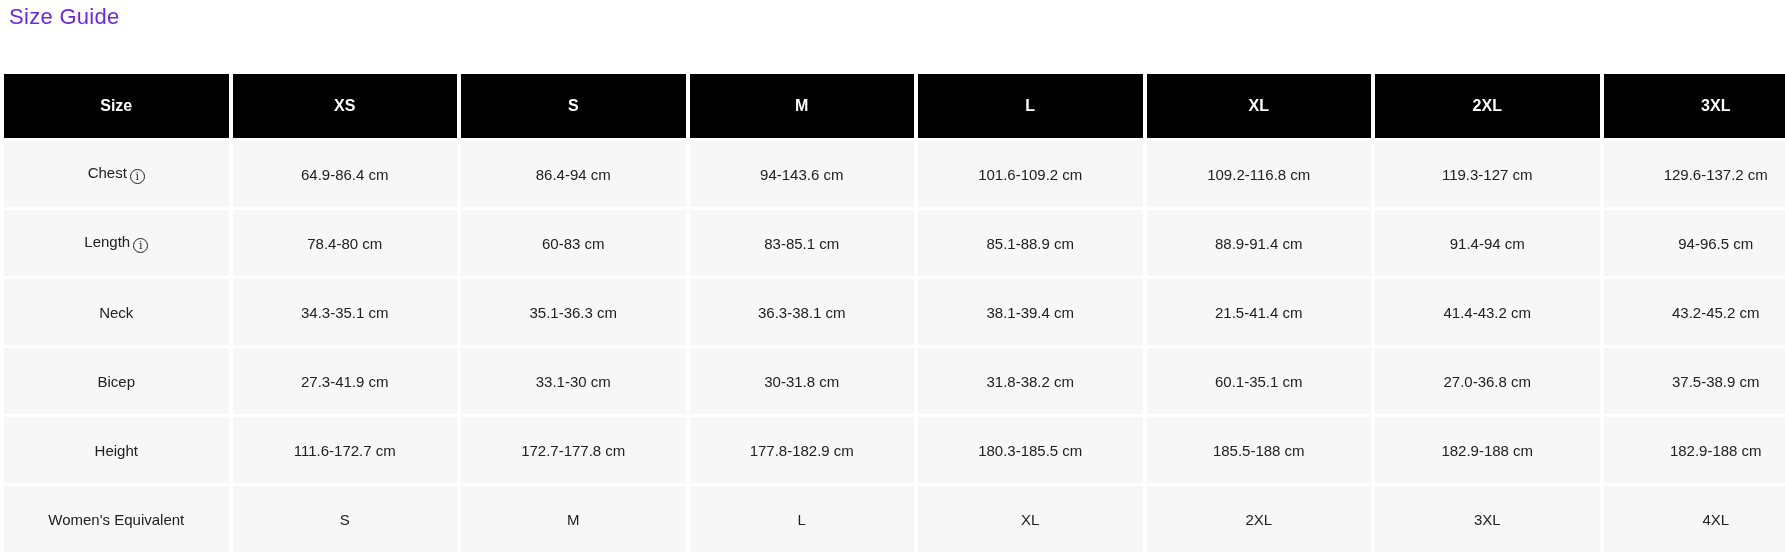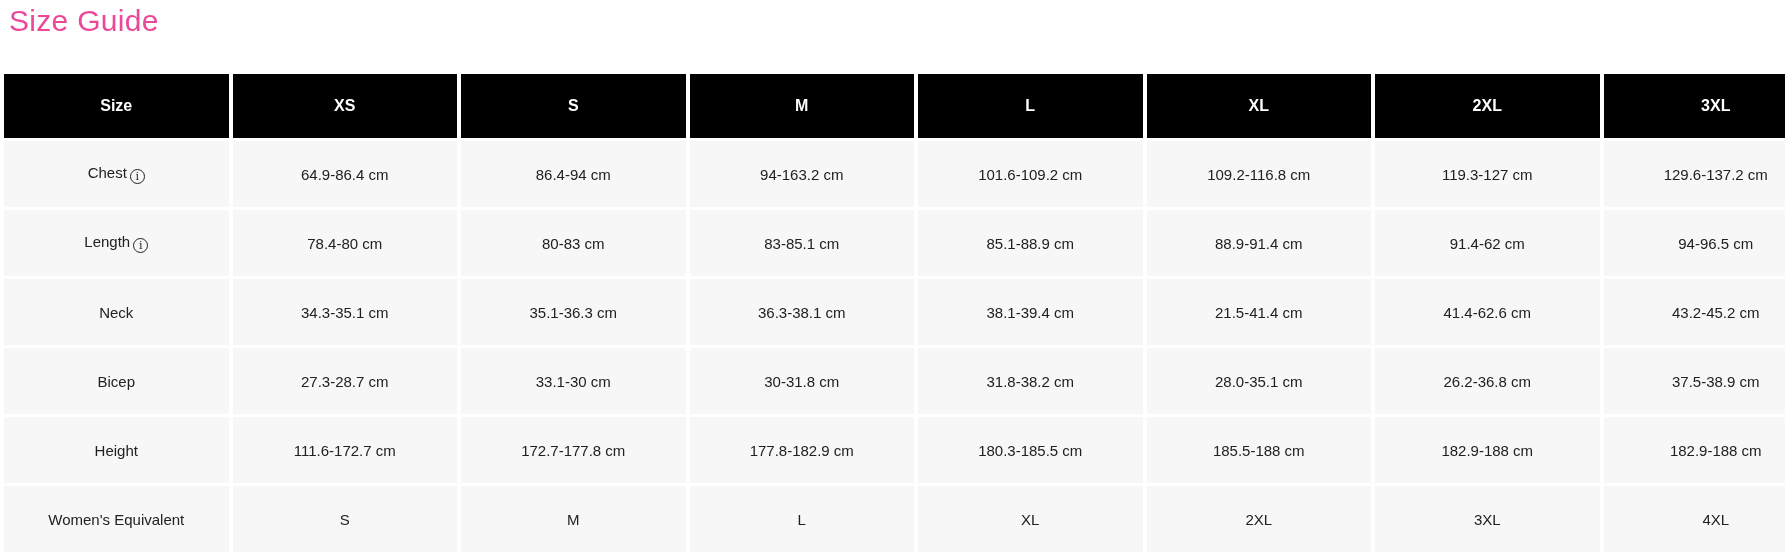--- a/index.html
+++ b/index.html
@@ -4,22 +4,22 @@
 <style>
   * { margin:0; padding:0; box-sizing:border-box; }
   html,body { background:#ffffff; }
   body {
     width:1785px; height:559px; overflow:hidden; position:relative;
     font-family:"Liberation Sans", sans-serif;
     color:var(--text, #212121);
   }
   .page-title {
     position:absolute; left:9px; top:4px;
-    font-size:30px; font-weight:500; letter-spacing:0.3px;
-    color:#ec4899;
+    font-size:22px; font-weight:500; letter-spacing:0.3px;
+    color:#6d28d9;
   }
   .table-wrap {
     position:absolute; left:0; top:71px; width:1785px; overflow:hidden;
   }
   table.size-table {
     table-layout:fixed; width:1832px;
     border-collapse:separate; border-spacing:4px 3px;
   }
   table.size-table th {
     width:224px; height:64px;
@@ -61,54 +61,54 @@
           <th>XL</th>
           <th>2XL</th>
           <th>3XL</th>
         </tr>
     </thead>
     <tbody>
         <tr>
           <td><span>Chest</span><span class="info-icon"></span></td>
           <td>64.9-86.4 cm</td>
           <td>86.4-94 cm</td>
-          <td>94-163.2 cm</td>
+          <td>94-143.6 cm</td>
           <td>101.6-109.2 cm</td>
           <td>109.2-116.8 cm</td>
           <td>119.3-127 cm</td>
           <td>129.6-137.2 cm</td>
         </tr>
         <tr>
           <td><span>Length</span><span class="info-icon"></span></td>
           <td>78.4-80 cm</td>
-          <td>80-83 cm</td>
+          <td>60-83 cm</td>
           <td>83-85.1 cm</td>
           <td>85.1-88.9 cm</td>
           <td>88.9-91.4 cm</td>
-          <td>91.4-62 cm</td>
+          <td>91.4-94 cm</td>
           <td>94-96.5 cm</td>
         </tr>
         <tr>
           <td><span>Neck</span></td>
           <td>34.3-35.1 cm</td>
           <td>35.1-36.3 cm</td>
           <td>36.3-38.1 cm</td>
           <td>38.1-39.4 cm</td>
           <td>21.5-41.4 cm</td>
-          <td>41.4-62.6 cm</td>
+          <td>41.4-43.2 cm</td>
           <td>43.2-45.2 cm</td>
         </tr>
         <tr>
           <td><span>Bicep</span></td>
-          <td>27.3-28.7 cm</td>
+          <td>27.3-41.9 cm</td>
           <td>33.1-30 cm</td>
           <td>30-31.8 cm</td>
           <td>31.8-38.2 cm</td>
-          <td>28.0-35.1 cm</td>
-          <td>26.2-36.8 cm</td>
+          <td>60.1-35.1 cm</td>
+          <td>27.0-36.8 cm</td>
           <td>37.5-38.9 cm</td>
         </tr>
         <tr>
           <td><span>Height</span></td>
           <td>111.6-172.7 cm</td>
           <td>172.7-177.8 cm</td>
           <td>177.8-182.9 cm</td>
           <td>180.3-185.5 cm</td>
           <td>185.5-188 cm</td>
           <td>182.9-188 cm</td>

